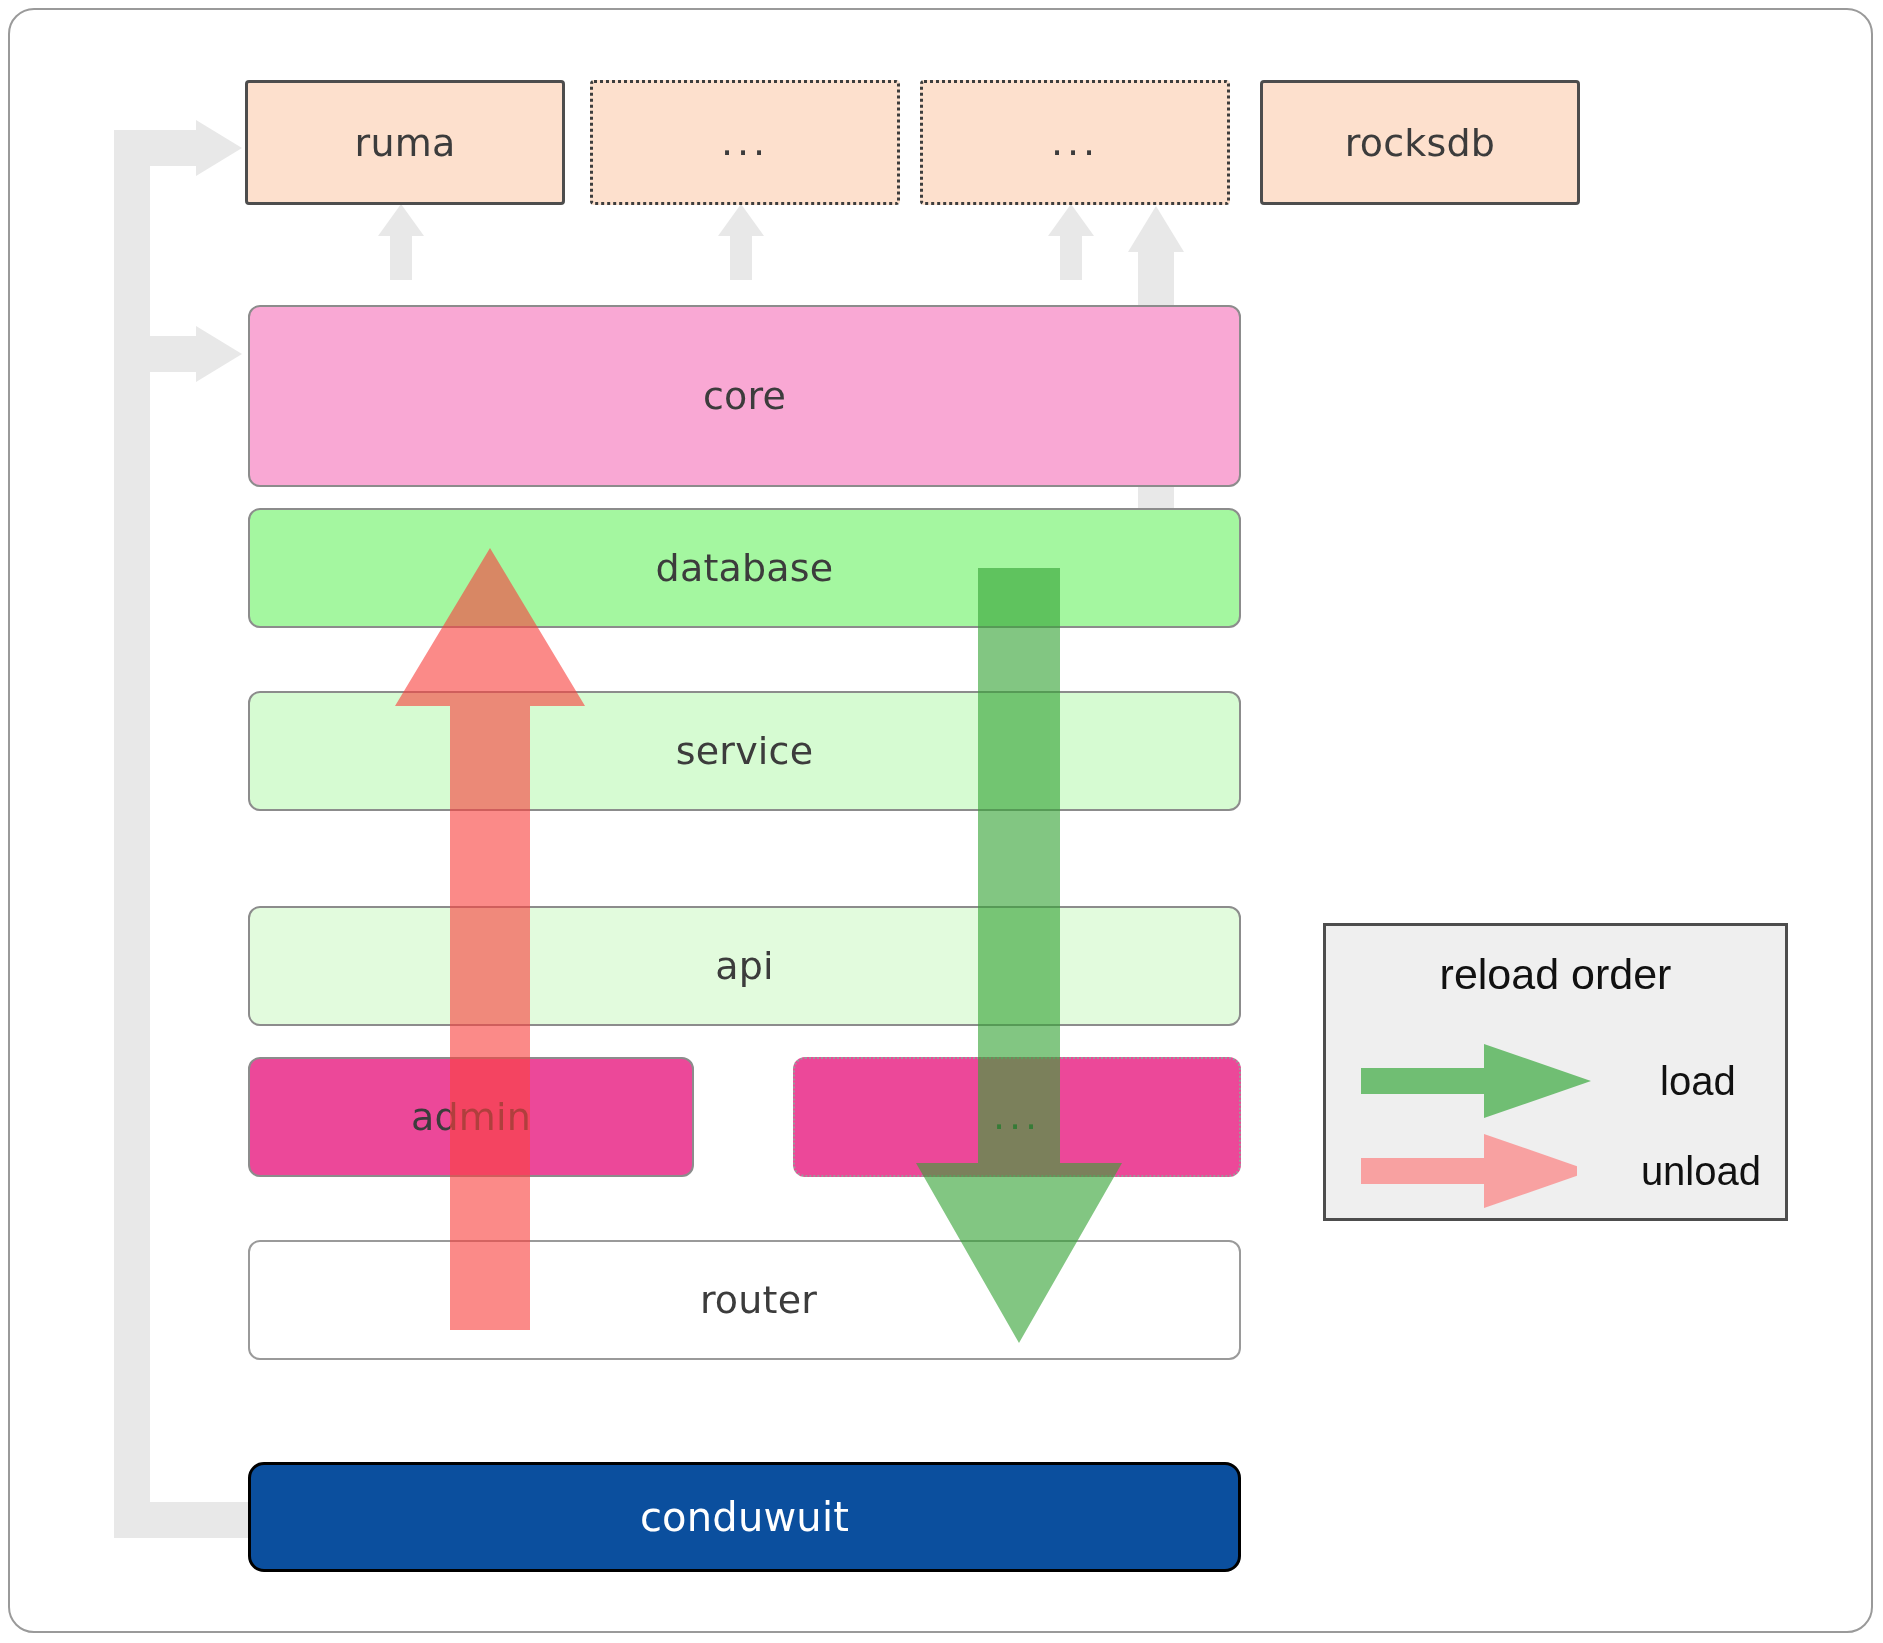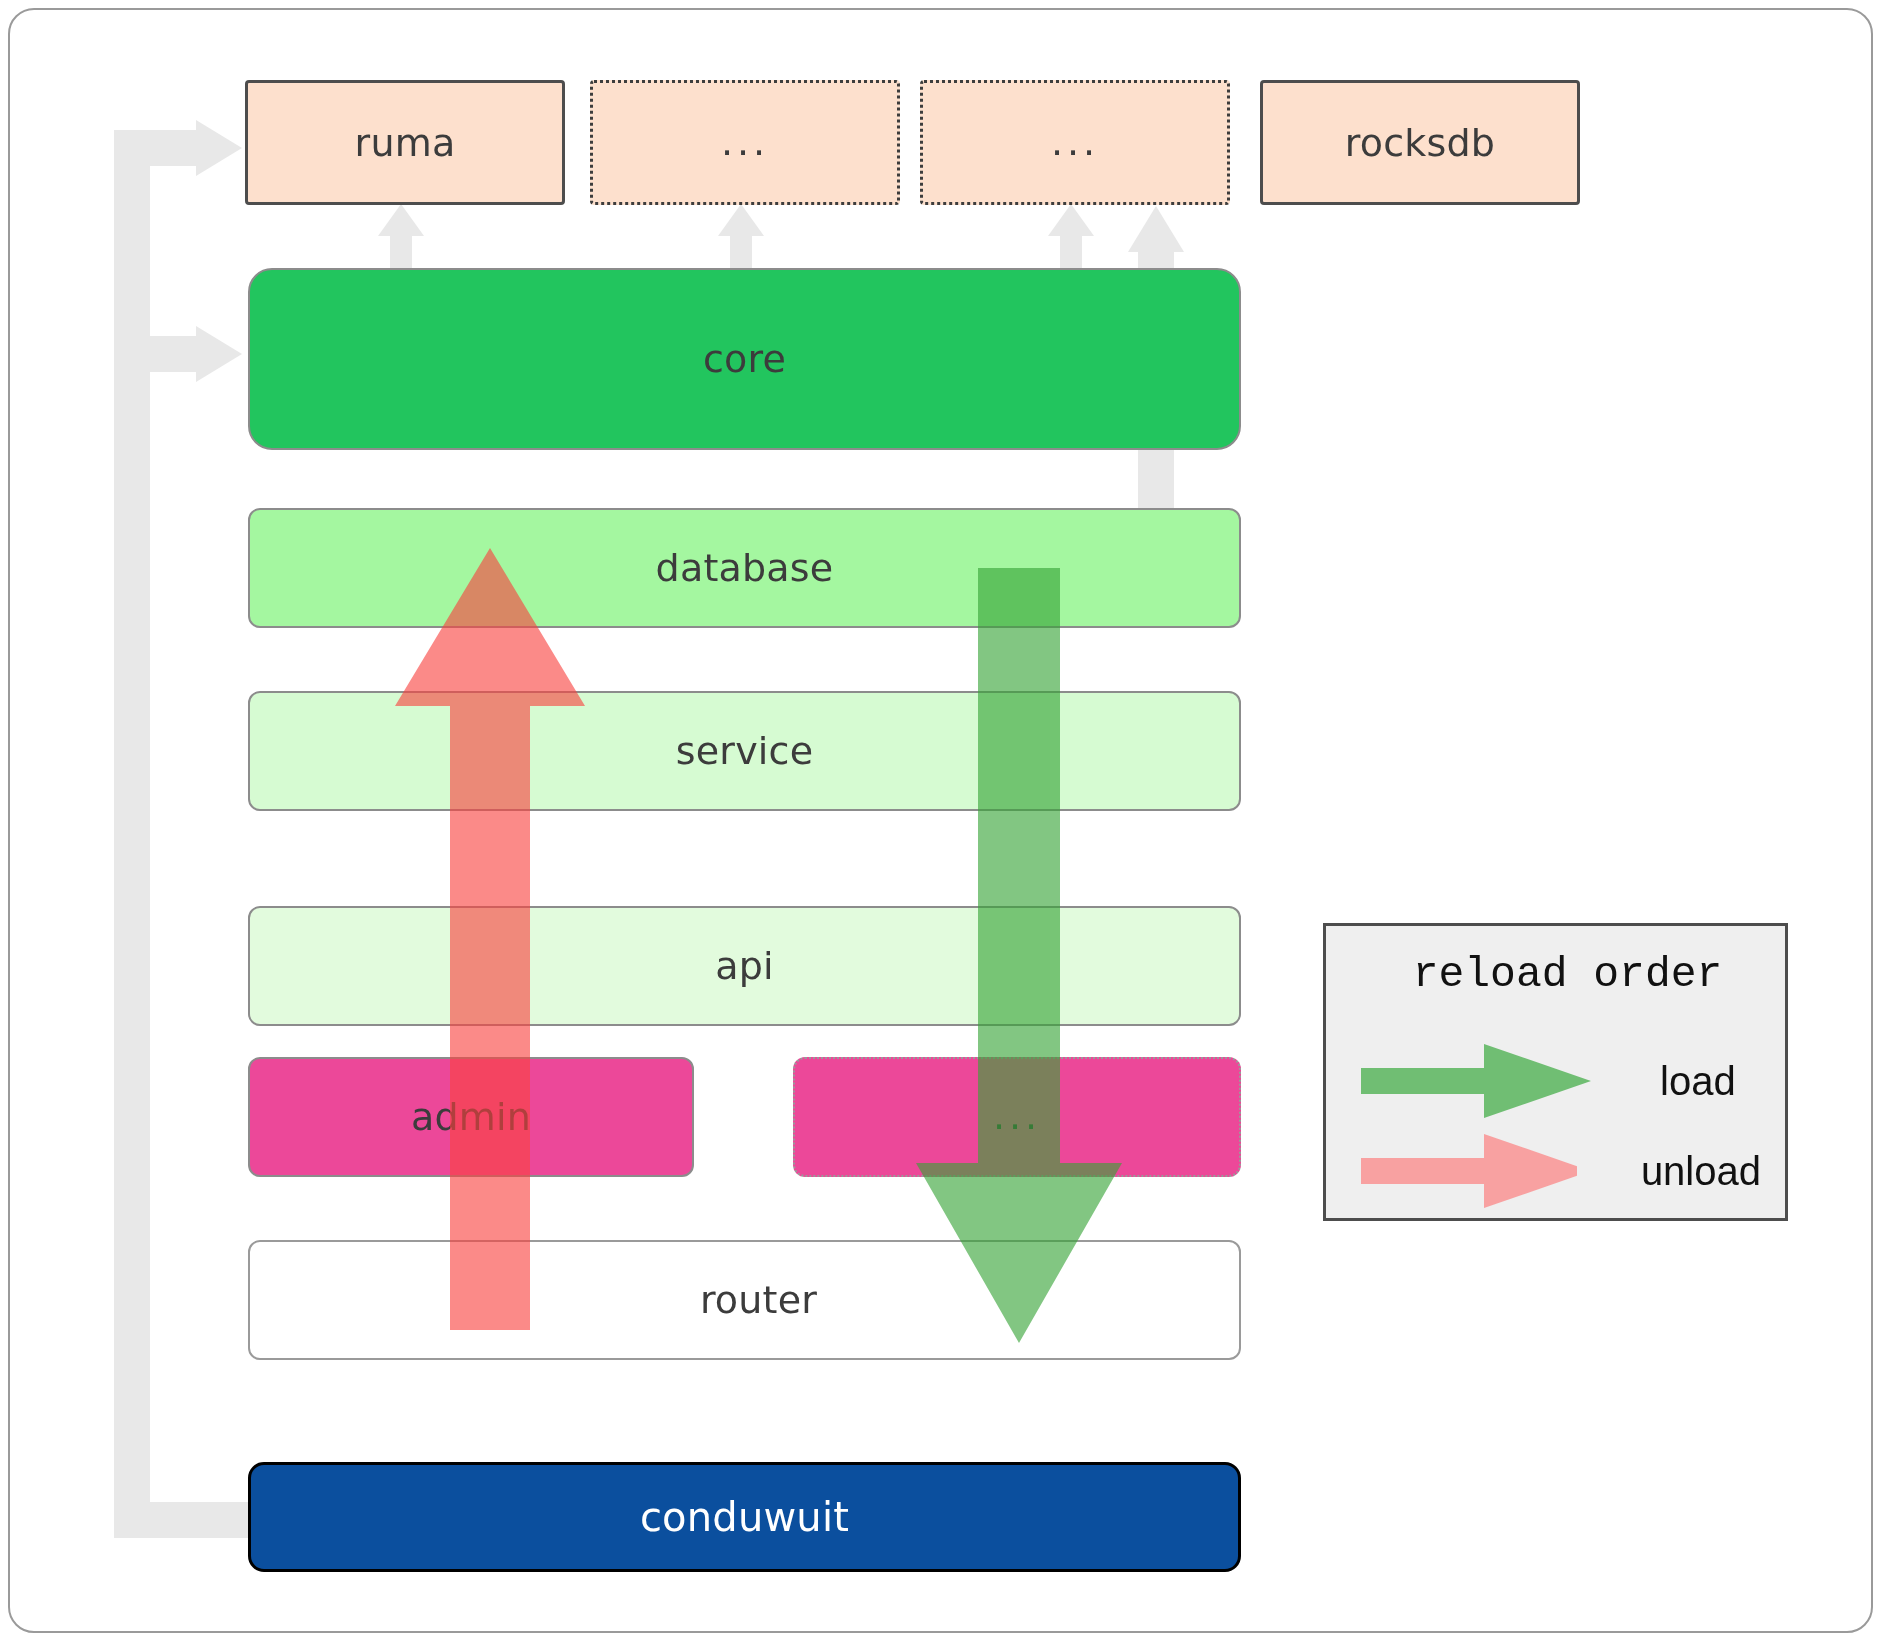--- a/index.html
+++ b/index.html
@@ -49,23 +49,24 @@
     background: #fde0cd;
     border: 3px solid #4d4d4d;
     border-radius: 4px;
   }
   .n-orange.dotted {
     border: 3px dotted #3d3d3d;
   }
 
   
   .n-blue {
-    background: #22c55e;
+    background: #f9a8d4;
     border: 2px solid #8c8c8c;
-    border-radius: 24px;
+    border-radius: 12px;
+    margin-top: 37px;
   }
 
   
   .n-green1 { background: #a4f7a0; border: 2px solid #8c8c8c; }
   .n-green2 { background: #d6fbd2; border: 2px solid #8c8c8c; }
   .n-green3 { background: #e2fbdd; border: 2px solid #8c8c8c; margin-top: 32px; }
   .n-green4 { background: #ec4899; border: 2px solid #8c8c8c; }
   .n-green4.dotted { border: 2px dotted #9a9a9a; }
   .n-white  { background: #ffffff; border: 2px solid #9a9a9a; }
 
@@ -102,22 +103,21 @@
     z-index: 7;
   }
   .legend-title {
     position: absolute;
     top: 24px;
     left: 0;
     width: 100%;
     text-align: center;
     font-size: 43px;
     color: #111111;
-    font-family: Liberation Mono, monospace;
-    padding-left: 12px;
+    font-family: Liberation Sans, sans-serif;
   }
   .legend-row {
     position: absolute;
     left: 30px;
     width: 405px;
     height: 90px;
     display: flex;
     align-items: center;
   }
   .legend-row.r1 { top: 110px; }

